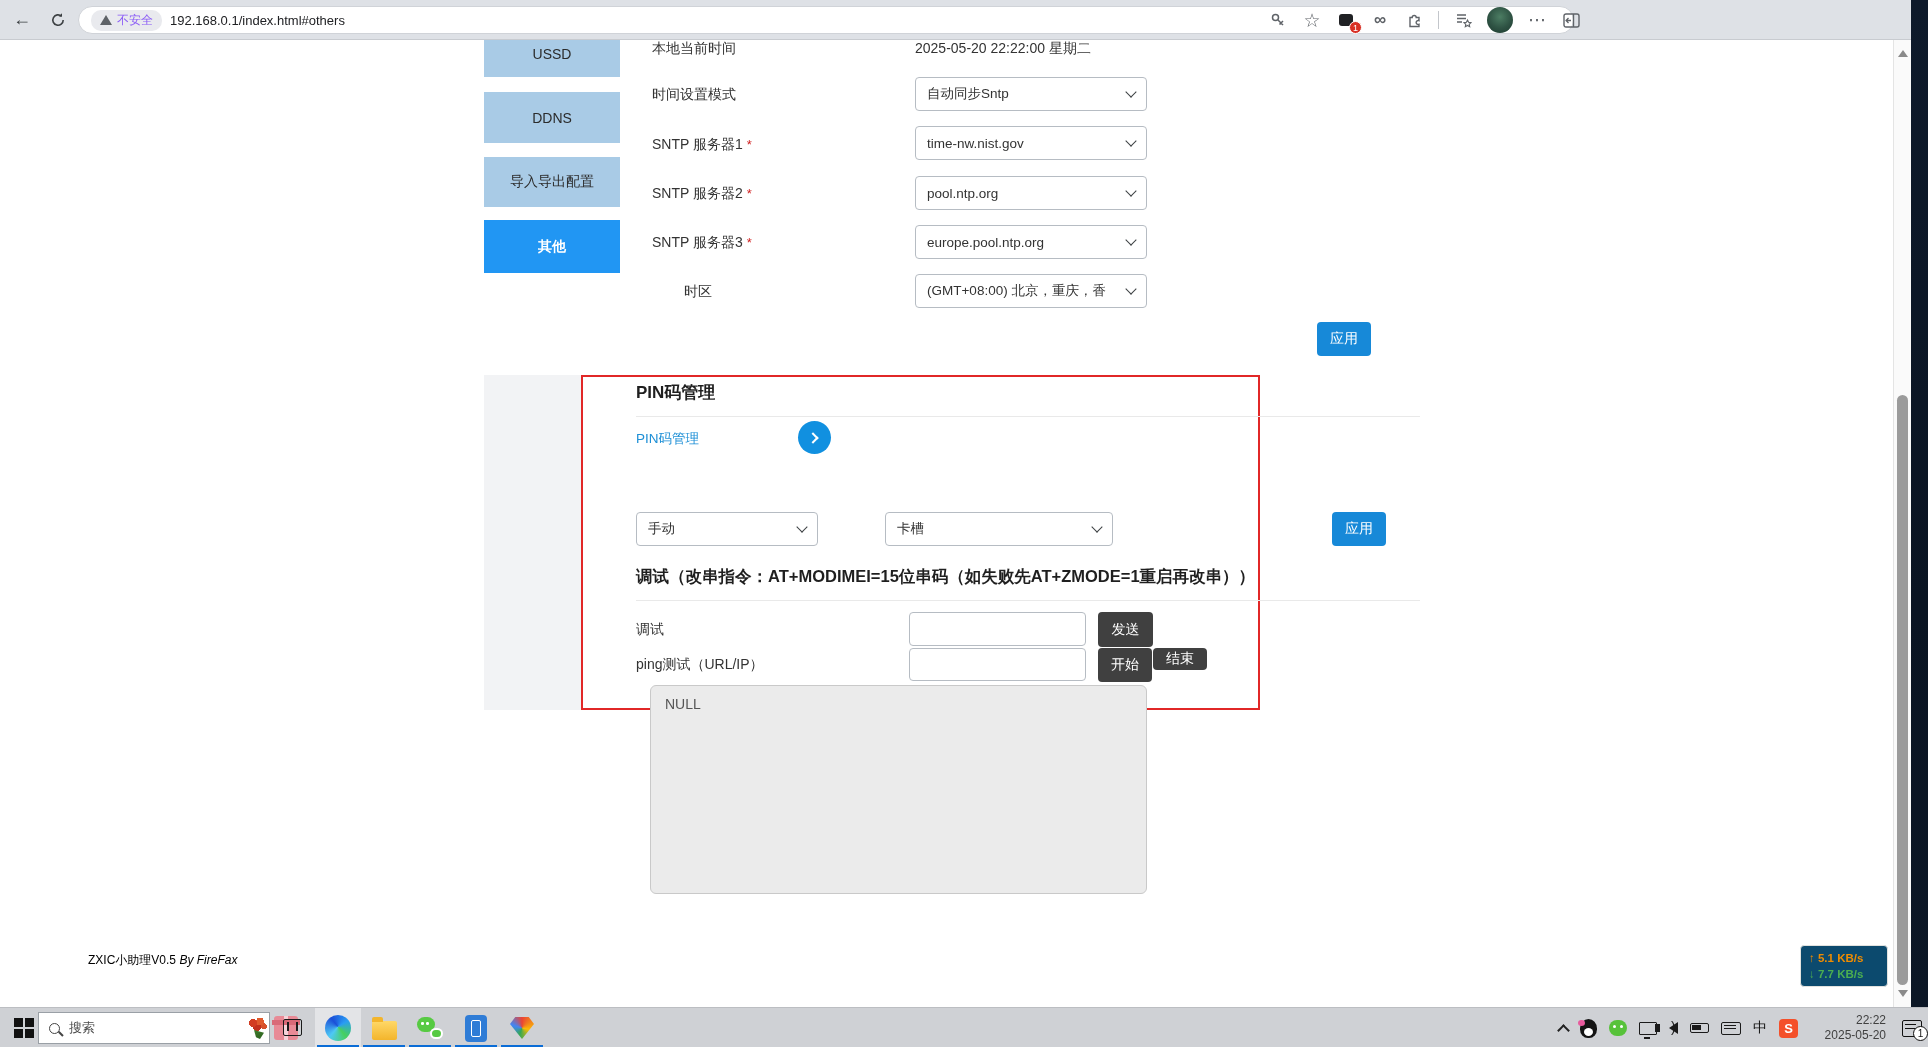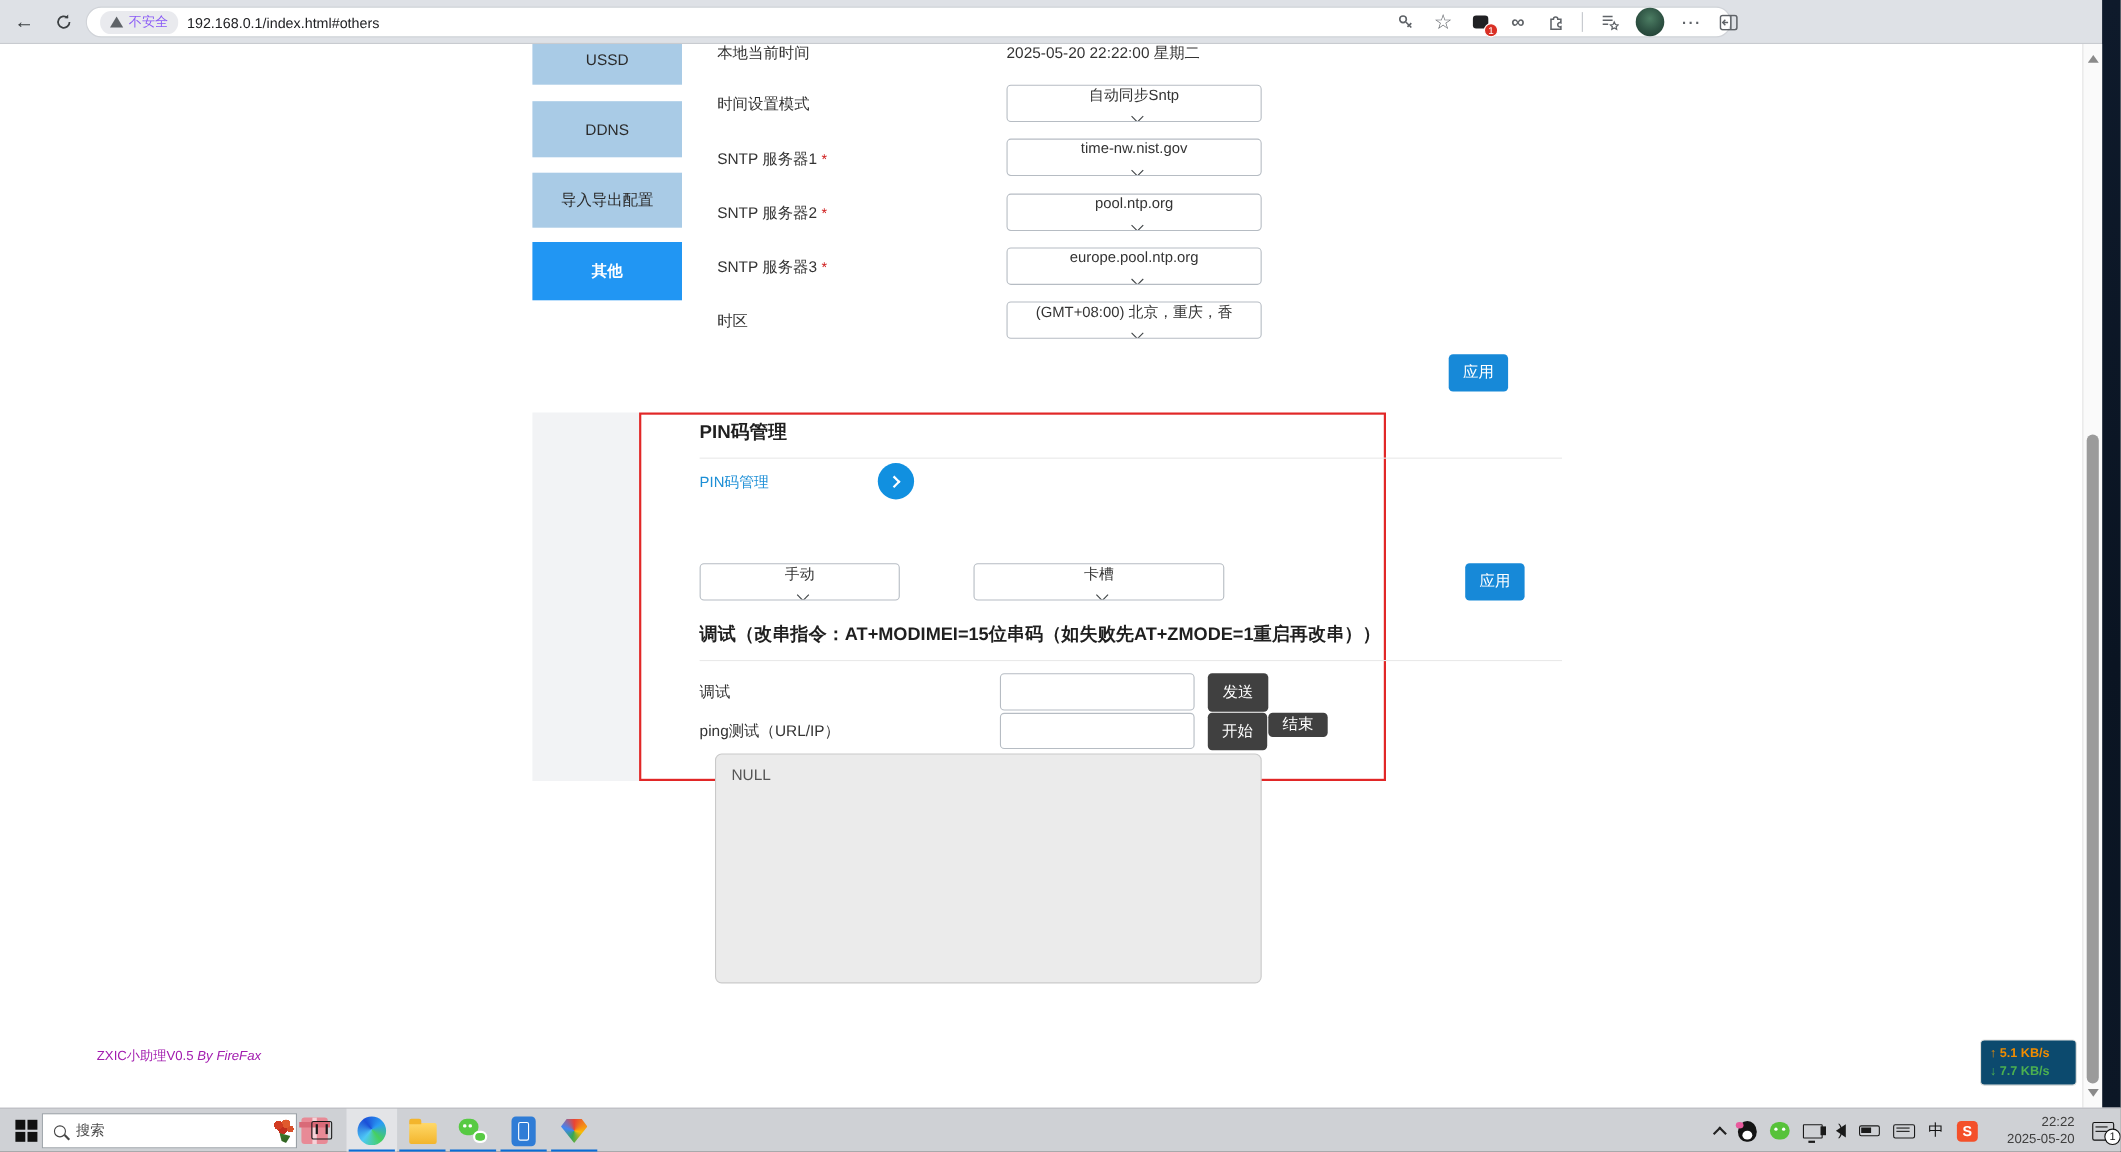--- a/index.html
+++ b/index.html
@@ -29,34 +29,34 @@
   .sb-up{top:10px;border-bottom:7px solid #8a8a8a;}
   .sb-down{bottom:10px;border-top:7px solid #8a8a8a;}
   .sb-thumb{position:absolute;left:3px;top:355px;width:11px;height:590px;background:#9b9b9b;border-radius:6px;}
 
   
   .page{position:absolute;left:0;top:40px;width:1893px;height:967px;background:#fff;overflow:hidden;}
   .side-btn{position:absolute;left:484px;width:136px;background:#a9cbe6;color:#2b2b2b;display:flex;align-items:center;justify-content:center;font-size:14px;}
   .side-btn.active{background:#2196f3;color:#fff;font-weight:bold;}
   .flabel{font-size:14px;color:#333;}
   .req{color:#d01f1f;margin-left:4px;font-size:13px;}
-  .select{height:34px;background:#fff;border:1px solid #b6bcc3;border-radius:4px;display:flex;align-items:center;justify-content:space-between;padding:0 11px;font-size:13.5px;color:#333;overflow:hidden;white-space:nowrap;flex-direction:column;}
+  .select{height:34px;background:#fff;border:1px solid #b6bcc3;border-radius:4px;display:flex;align-items:center;justify-content:space-between;padding:0 11px;font-size:13.5px;color:#333;overflow:hidden;white-space:nowrap;}
   .sel-chev{flex:none;width:8px;height:8px;border-right:1.8px solid #3c4043;border-bottom:1.8px solid #3c4043;transform:rotate(45deg);margin-top:-4px;margin-left:6px;}
   .btn{display:flex;align-items:center;justify-content:center;color:#fff;font-size:14px;border-radius:4px;}
   .btn-primary{background:#1789d8;}
   .btn-soft{background:#404040;}
   .sect-title{position:absolute;font-weight:bold;font-size:17px;color:#1f1f1f;border-bottom:1px solid #e9e9e9;padding-bottom:12px;}
   .red-box{position:absolute;left:581px;top:335px;width:679px;height:335px;border:2px solid #e12727;}
   .grey-strip{position:absolute;left:484px;top:335px;width:97px;height:335px;background:#f2f3f5;}
   .link{color:#1d8fd6;font-size:13.5px;}
   .circle-btn{position:absolute;width:33px;height:33px;border-radius:50%;background:#1190e0;display:flex;align-items:center;justify-content:center;}
   .circle-chev{width:8px;height:8px;border-right:2.2px solid #fff;border-bottom:2.2px solid #fff;transform:rotate(-45deg);margin-left:-3px;}
   .tinput{position:absolute;background:#fff;border:1px solid #b6bcc3;border-radius:4px;}
   .console{position:absolute;left:650px;top:645px;width:497px;height:209px;background:#ebebeb;border:1px solid #c9c9c9;border-radius:6px;padding:10px 14px;font-size:14px;color:#555;}
-  .footer{position:absolute;left:88px;top:912px;font-size:12px;color:#a21caf;}
+  .footer{position:absolute;left:88px;top:912px;font-size:12px;color:#000000;}
   .speed{position:absolute;left:1800px;top:905px;width:88px;height:42px;background:#0c4a6e;border:1px solid #e2e2df;border-radius:4px;padding:4px 8px;font-size:11.5px;font-weight:bold;line-height:16px;}
 
   
   .taskbar{position:absolute;left:0;top:1007px;width:1928px;height:40px;background:#cfd1d5;border-top:1px solid #bcbec2;display:flex;align-items:center;}
   .win-logo{position:absolute;left:14px;top:10px;width:20px;height:20px;display:grid;grid-template-columns:9px 9px;grid-template-rows:9px 9px;gap:2px;}
   .win-logo div{background:#111;}
   .tsearch{position:absolute;left:38px;top:4px;width:232px;height:32px;background:#fff;border:1px solid #9aa0a6;display:flex;align-items:center;padding:0 10px;}
   .mag{width:11px;height:11px;border:1.6px solid #444;border-radius:50%;position:relative;margin-right:9px;}
   .mag:after{content:"";position:absolute;width:6px;height:1.6px;background:#444;transform:rotate(45deg);right:-5px;bottom:-2px;}
   .tsearch span{font-size:13px;color:#4a4a4a;}
@@ -201,21 +201,21 @@
     </div>
 
     <div class="abs flabel" style="left:652px;top:194px">
       <span>SNTP 服务器3</span><span class="req">*</span>
     </div>
     <div class="select abs" style="left:915px;top:185px;width:232px">
       <span>europe.pool.ntp.org</span>
       <span class="sel-chev"></span>
     </div>
 
-    <div class="abs flabel" style="left:652px;top:243px">时区</div>
+    <div class="abs flabel" style="left:684px;top:243px">时区</div>
     <div class="select abs" style="left:915px;top:234px;width:232px">
       <span style="overflow:hidden;white-space:nowrap">(GMT+08:00) 北京，重庆，香</span>
       <span class="sel-chev"></span>
     </div>
 
     <div class="btn btn-primary abs" style="left:1317px;top:282px;width:54px;height:34px">应用</div>
 
     <div class="grey-strip"></div>
     <div class="red-box"></div>
 

